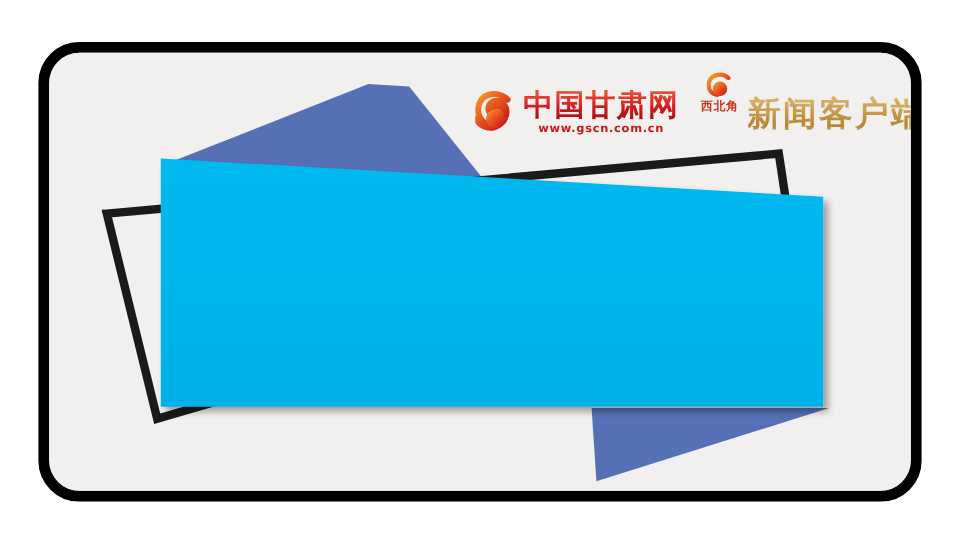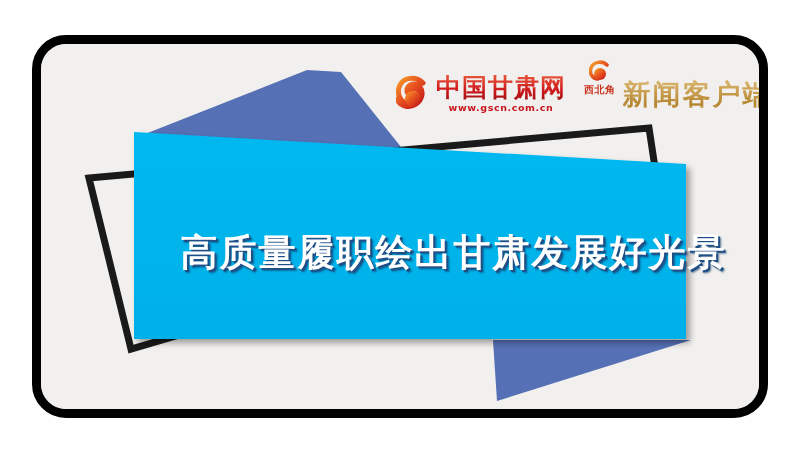--- a/index.html
+++ b/index.html
@@ -233,17 +233,16 @@
             <circle cx="11" cy="14" r="6" fill="url(#swirlB)"></circle>
           </svg>
           <span class="xbj-label">西北角</span>
         </div>
         <span class="xbj-title">新闻客户端</span>
       </div>
 
     </div>
 
     <div class="headline-block">
-      <div class="headline line2">高质量履职绘出甘肃发展好光景</div>
     </div>
 
   </div>
 </div>
 
 </body></html>

